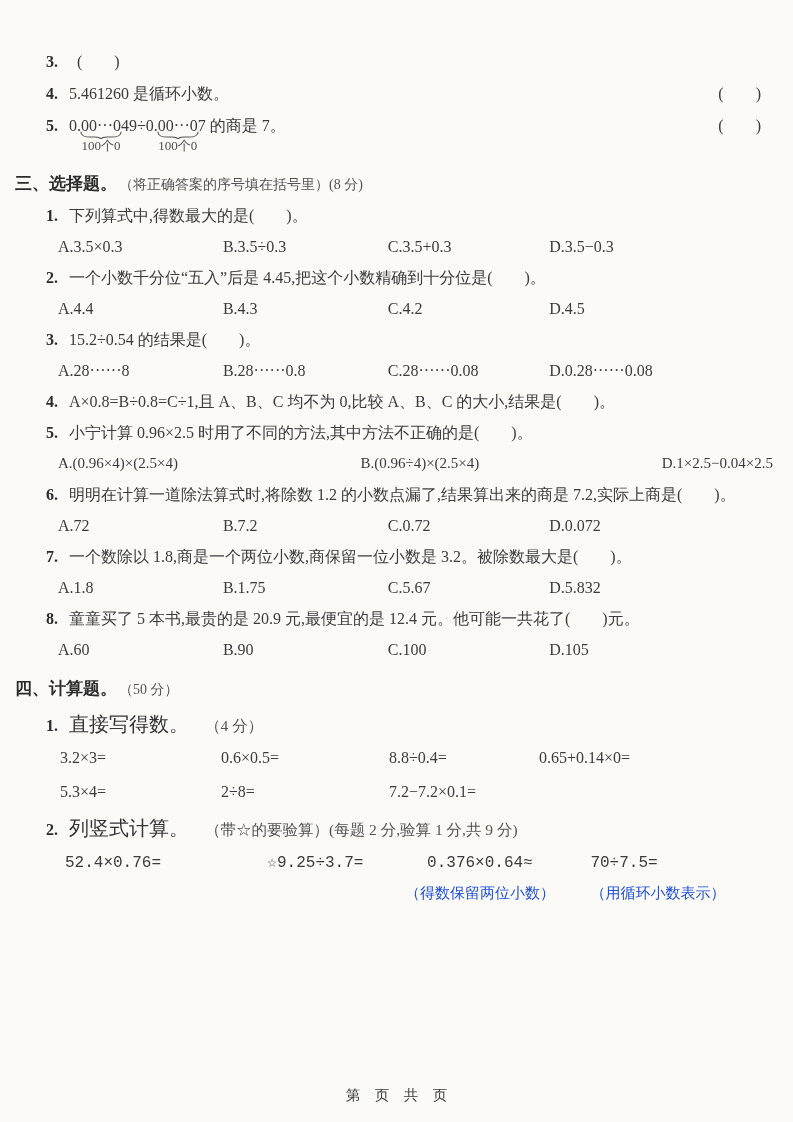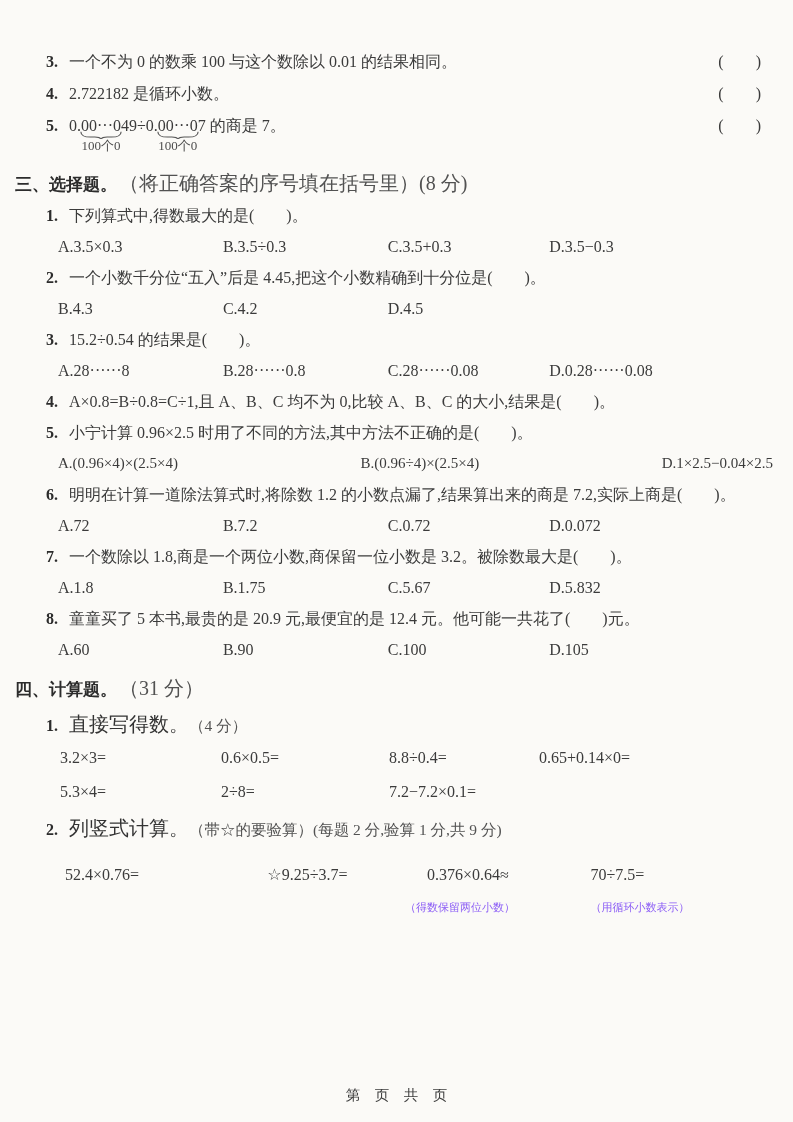--- a/index.html
+++ b/index.html
@@ -18,56 +18,57 @@
   .q-row { display: flex; align-items: baseline; }
   .qnum { font-weight: bold; flex: none; width: 23px; color: #2c2c2c; }
   .qstem { flex: 1; }
   .judge-row { margin-left: 31px; margin-bottom: 1px; }
   .bracket { flex: none; margin-right: 14px; margin-left: 8px; white-space: nowrap; }
   .j5 { margin-bottom: 26px; }
 
   .section-heading { line-height: 31px; white-space: nowrap; }
   .choice-heading { margin-top: 27px; }
   .sec-num, .sec-title { font-weight: bold; font-size: 17px; color: #2c2c2c; }
-  .sec-note { font-size: 20px; color: #525252; margin-left: 2px; }
+  .sec-note { font-size: 14px; color: #525252; margin-left: 2px; }
 
   .choice-q { margin-left: 31px; }
   .options-grid {
     display: grid;
     grid-template-columns: 23% 23% 22.5% 31.5%;
     margin-left: 12px;
     white-space: nowrap;
   }
   .options-inline {
     display: flex; justify-content: space-between;
     margin-left: 12px; margin-right: 2px;
     font-size: 15px; white-space: nowrap; text-align: right;
   }
 
   .calc-heading { margin-top: 8px; }
   .subq { margin-left: 31px; margin-top: 4px; }
   .sub-title { font-size: 20px; color: #333; }
-  .sub-note { font-size: 15.5px; color: #525252; }
+  .sub-note { font-size: 15.5px; color: #525252; margin-left: 16px; }
 
   .dw-grid {
     display: grid;
     grid-template-columns: 22.5% 23.5% 21% 33%;
     margin-left: 45px;
     line-height: 34px;
     white-space: nowrap;
   }
   .cc-grid {
     display: grid;
     grid-template-columns: 28.5% 22.5% 23% 26%;
     margin-left: 50px;
     line-height: 32px;
-    margin-top: 14px;
+    margin-top: 2px;
     white-space: nowrap;
-  }
-  .cc-note { font-size: 11px; color: #8b5cf6; }
+    font-family: Liberation Mono, monospace;
+  }
+  .cc-note { font-size: 15px; color: #1d4ed8; }
   .cc-note-3 { margin-left: -22px; }
   .cc-note-4 { margin-left: 0px; }
 
   .ub { position: relative; display: inline-block; }
   .ub svg.brace {
     position: absolute; left: -1px; top: 21px;
     width: calc(100% + 2px); height: 8px;
   }
   .ub .ub-label {
     position: absolute; top: 29px; left: 50%;
@@ -81,26 +82,25 @@
     text-align: center; font-size: 14.5px; color: #3b3b3b;
     line-height: 18px;
   }
 </style>
 </head>
 <body>
 
 <div>
   <div class="q-row judge-row">
     <span class="qnum">3.</span>
-    <span class="qstem">一个不为 0 的数乘 100 与这个数除以 0.01 的结果相同。</span>
     <span class="bracket">(　　)</span>
   </div>
   <div class="q-row judge-row">
     <span class="qnum">4.</span>
-    <span class="qstem">2.722182 是循环小数。</span>
+    <span class="qstem">5.461260 是循环小数。</span>
     <span class="bracket">(　　)</span>
   </div>
   <div class="q-row judge-row j5">
     <span class="qnum">5.</span>
     <span class="qstem"><span>0.</span><span class="ub"><span class="ub-num">00···0</span><svg class="brace" viewBox="0 0 48 12" preserveAspectRatio="none">
             <path d="M1,1 C1,8 6,9 12,9 L17,9 C21,9 23,10 24,12 C25,10 27,9 31,9 L36,9 C42,9 47,8 47,1" fill="none" stroke="#555" stroke-width="1.3"></path>
           </svg><span class="ub-label">100个0</span></span><span>49÷0.</span><span class="ub"><span class="ub-num">00···0</span><svg class="brace" viewBox="0 0 48 12" preserveAspectRatio="none">
             <path d="M1,1 C1,8 6,9 12,9 L17,9 C21,9 23,10 24,12 C25,10 27,9 31,9 L36,9 C42,9 47,8 47,1" fill="none" stroke="#555" stroke-width="1.3"></path>
           </svg><span class="ub-label">100个0</span></span><span>7 的商是 7。</span></span>
     <span class="bracket">(　　)</span>
@@ -125,20 +125,21 @@
       <span>D.3.5−0.3</span>
     </div>
   </div>
 
   <div class="choice-q">
     <div class="q-row">
       <span class="qnum">2.</span>
       <span class="qstem">一个小数千分位“五入”后是 4.45,把这个小数精确到十分位是(　　)。</span>
     </div>
     <div class="options-grid">
+      <span>A.4.4</span>
       <span>B.4.3</span>
       <span>C.4.2</span>
       <span>D.4.5</span>
     </div>
   </div>
 
   <div class="choice-q">
     <div class="q-row">
       <span class="qnum">3.</span>
       <span class="qstem">15.2÷0.54 的结果是(　　)。</span>
@@ -205,21 +206,21 @@
       <span>A.60</span>
       <span>B.90</span>
       <span>C.100</span>
       <span>D.105</span>
     </div>
   </div>
 
 </div>
 
 <div class="section-heading calc-heading">
-  <span class="sec-num">四、</span><span class="sec-title">计算题。</span><span class="sec-note">（31 分）</span>
+  <span class="sec-num">四、</span><span class="sec-title">计算题。</span><span class="sec-note">（50 分）</span>
 </div>
 
 <div>
 
   <div class="q-row subq">
     <span class="qnum">1.</span>
     <span class="qstem"><span class="sub-title">直接写得数。</span><span class="sub-note">（4 分）</span></span>
   </div>
 
   <div class="dw-grid">

